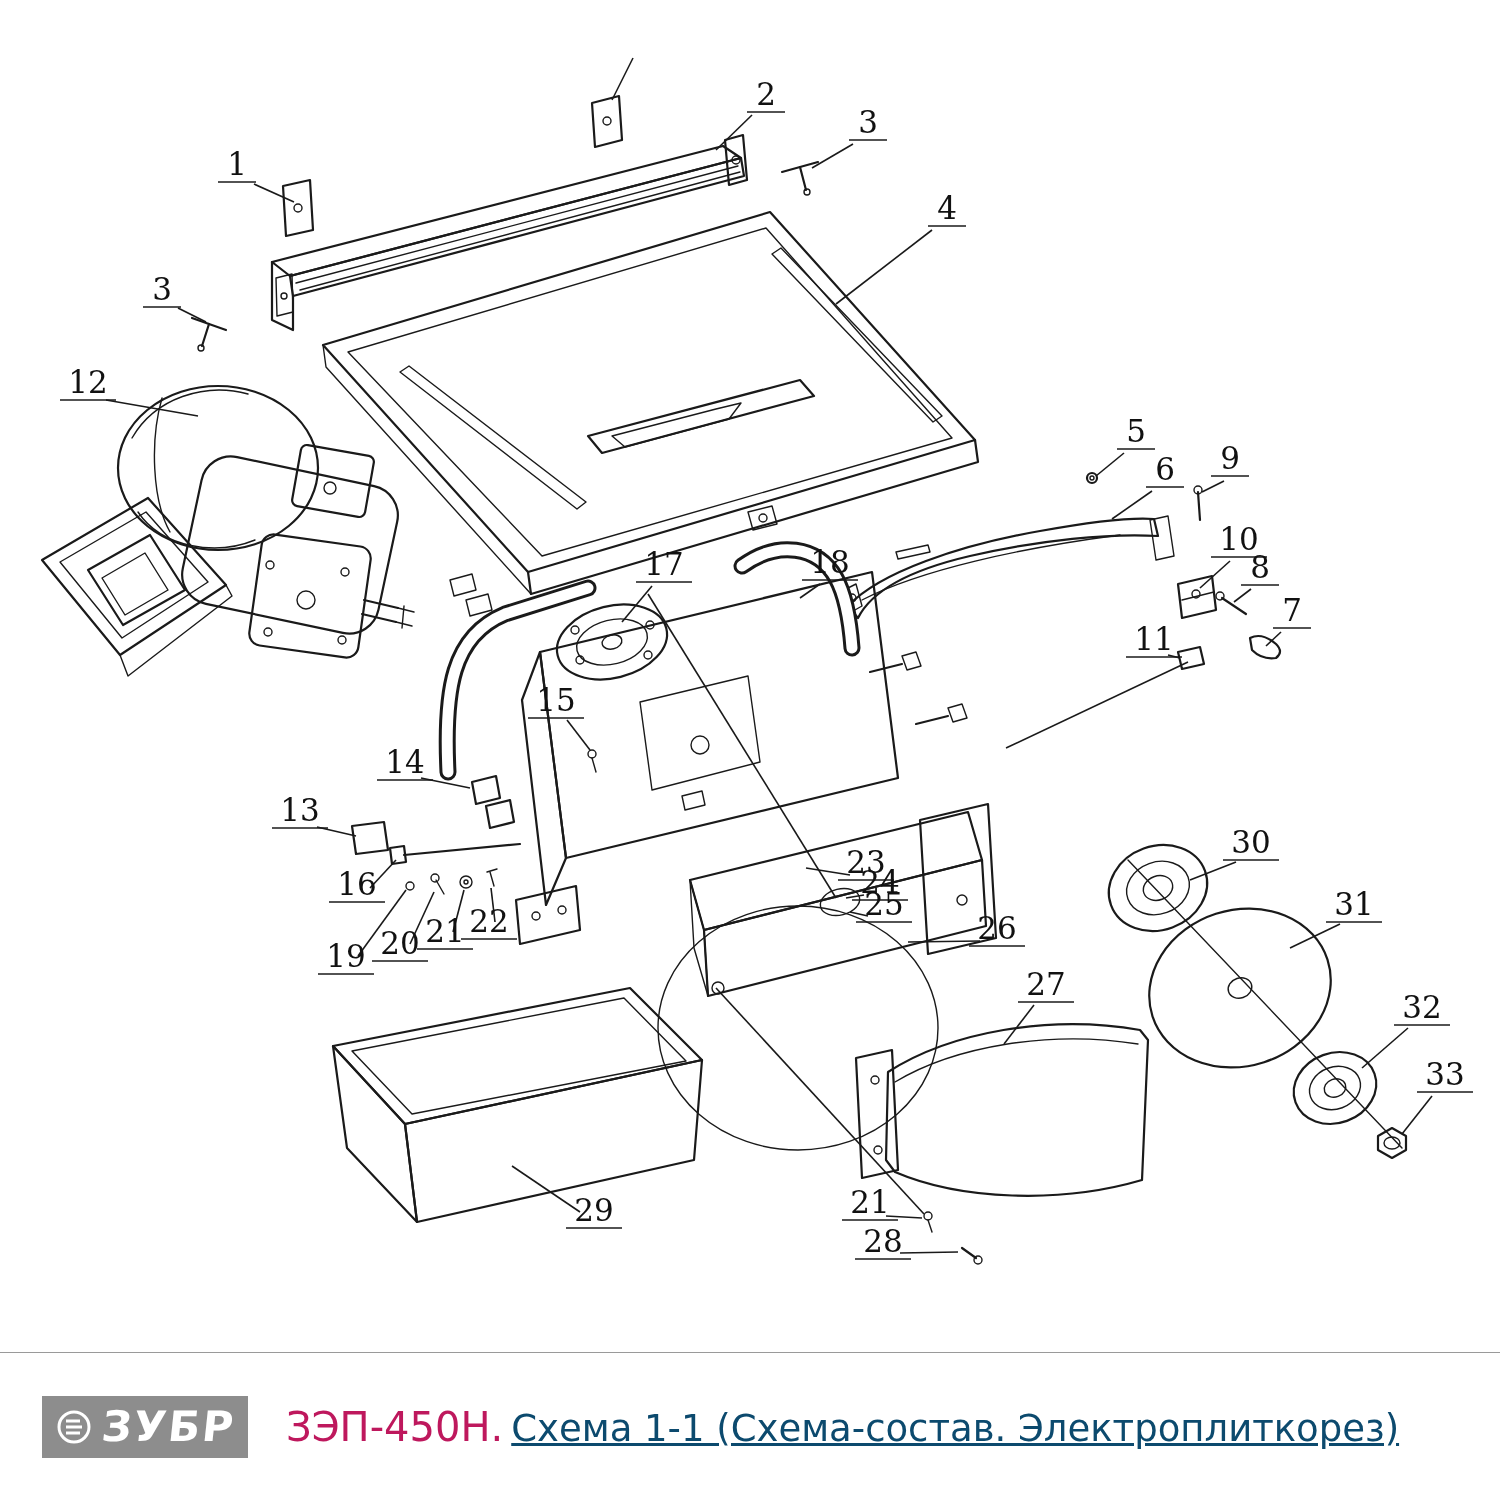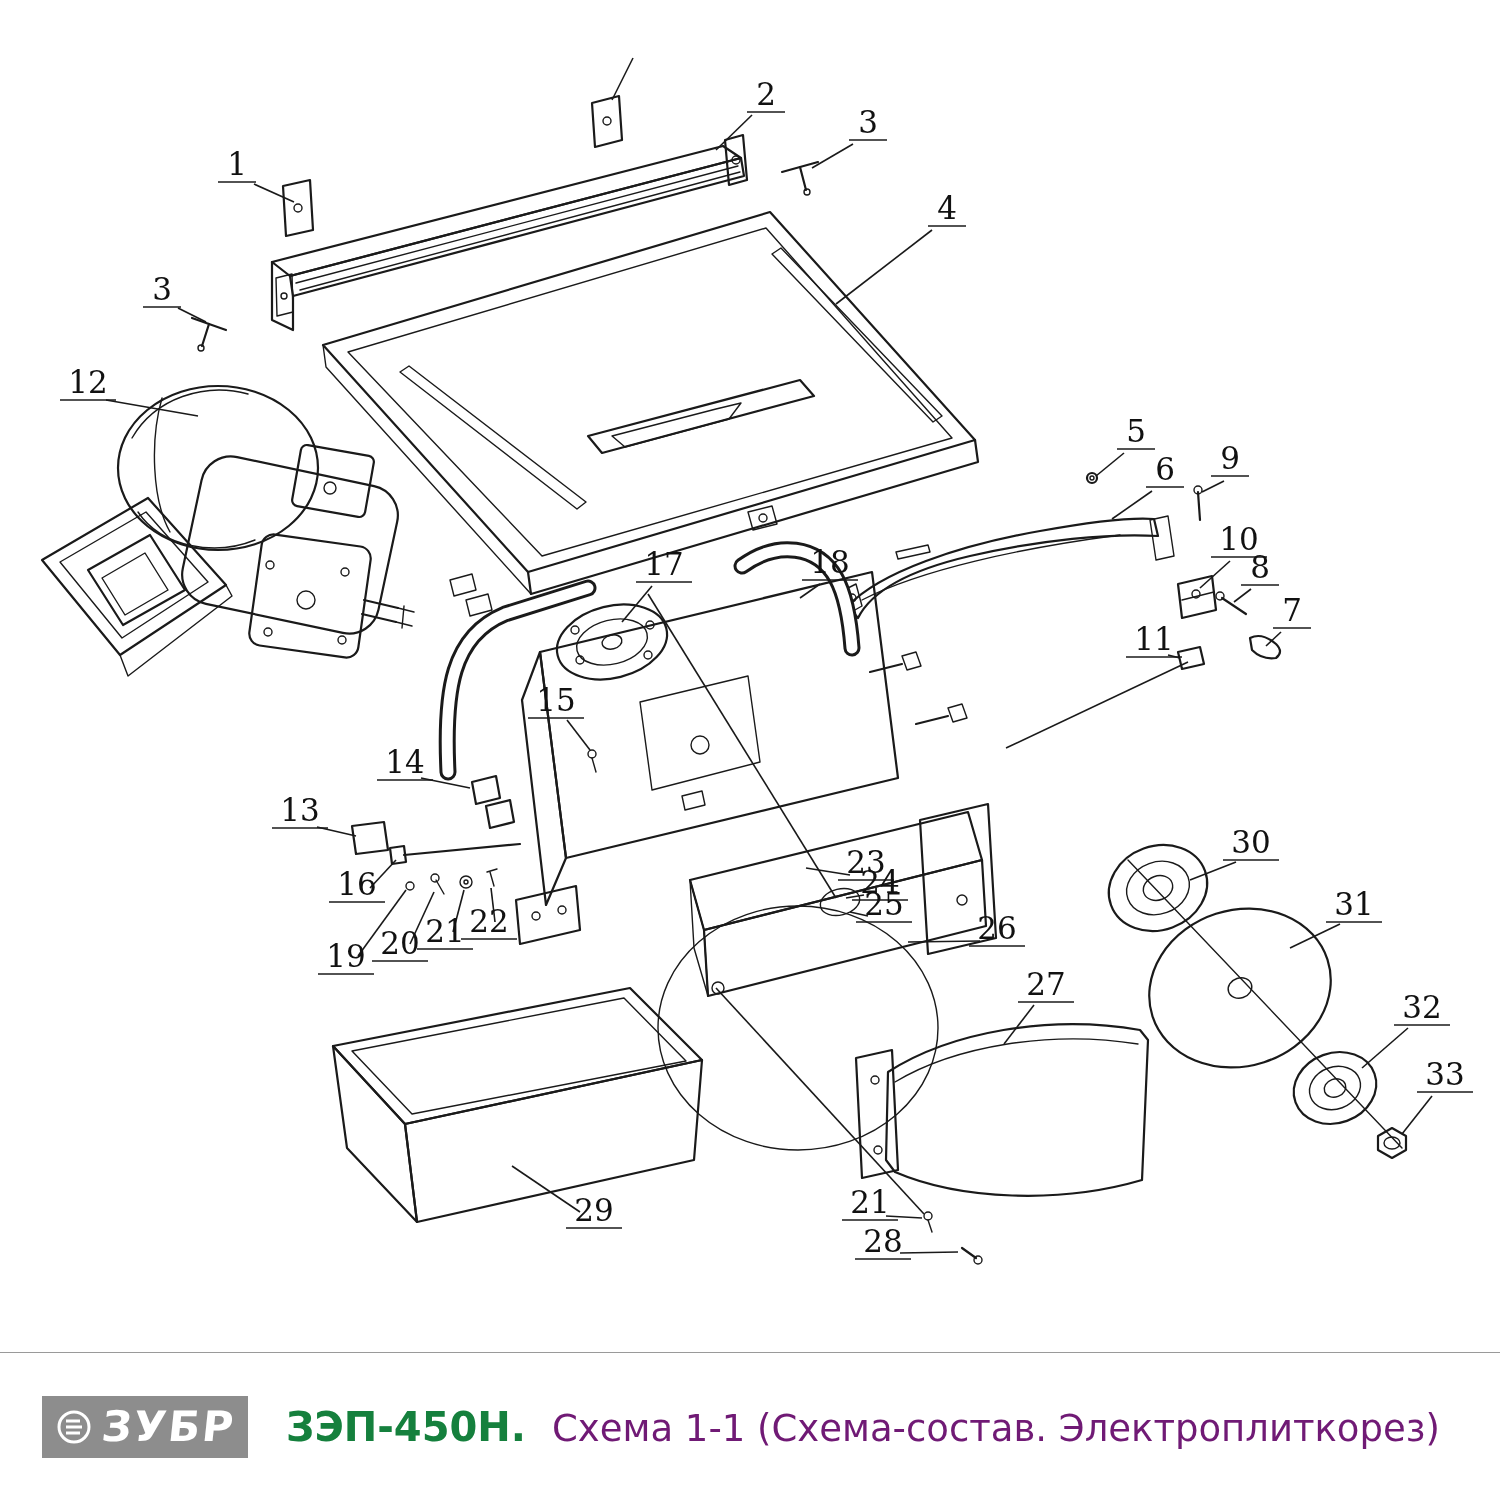--- a/index.html
+++ b/index.html
@@ -14,22 +14,22 @@
   .leader{stroke:#1a1a1a;stroke-width:1.6;}
   .callout-num{font-family:"DejaVu Serif",serif;font-size:31px;fill:#111;text-anchor:middle;}
   .footer{position:absolute;left:0;right:0;top:1352px;height:148px;
           border-top:1px solid #9a9a9a;box-sizing:border-box;
           display:flex;align-items:center;padding:0 0 0 42px;}
   .logo{width:206px;height:62px;background:#8d8d8d;color:#fff;display:flex;
         align-items:center;justify-content:center;gap:8px;flex:0 0 auto;}
   .logo-text{font-weight:bold;font-size:42px;letter-spacing:2px;transform:skewX(-6deg);
              font-family:"DejaVu Sans",sans-serif;line-height:1;}
   .caption{margin-left:38px;white-space:nowrap;}
-  .model{font-size:40px;font-weight:bold;color:#15803d;}
-  .subtitle{font-size:37px;font-weight:normal;color:#701a75;margin-left:26px;}
+  .model{font-size:40px;font-weight:normal;color:#be185d;}
+  .subtitle{font-size:37px;font-weight:normal;color:#0c4a6e;margin-left:8px;text-decoration:underline;}
 </style>
 </head>
 <body>
 
 <div class="page">
 
   <svg class="diagram" width="1500" height="1500" viewBox="0 0 1500 1500">
 
     <g>
       <path class="ink" d="M272,262 L723,146 L741,158 L290,276 Z"></path>

